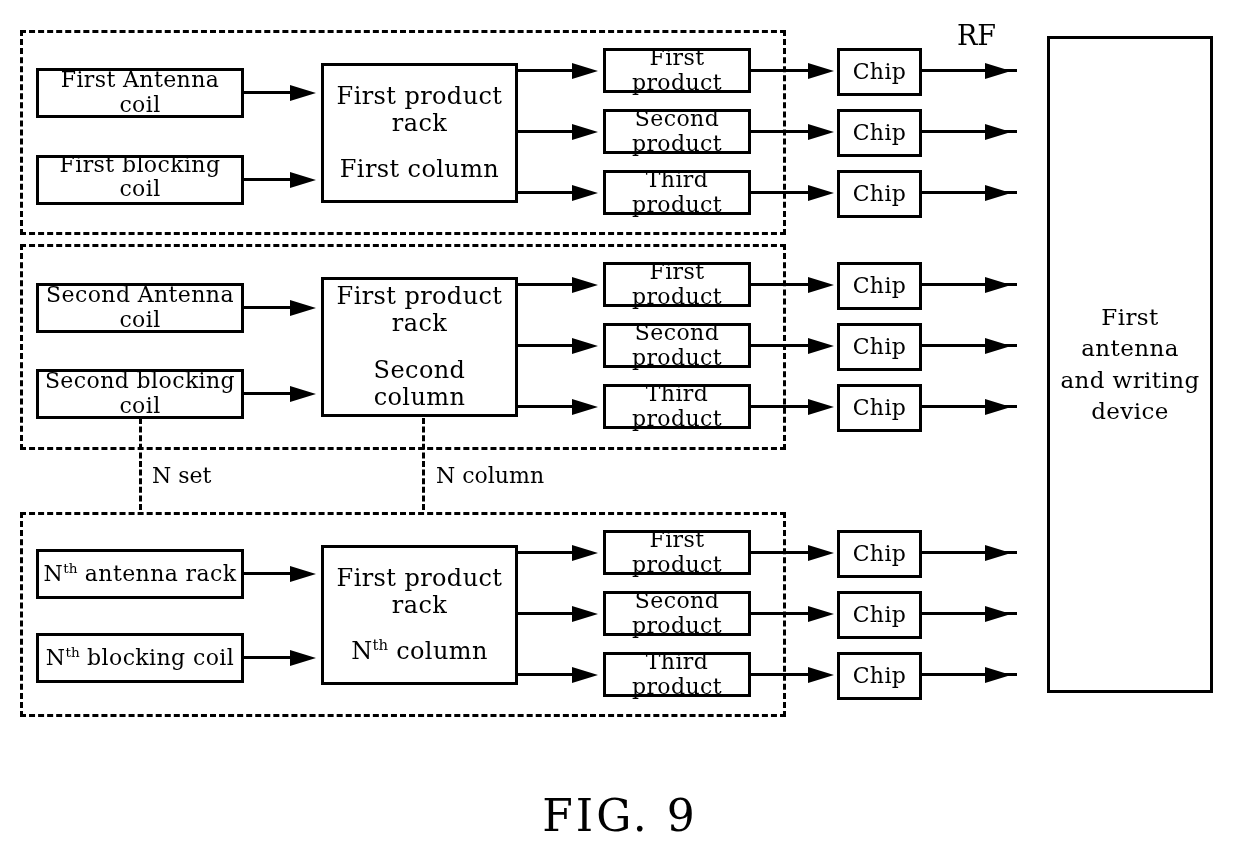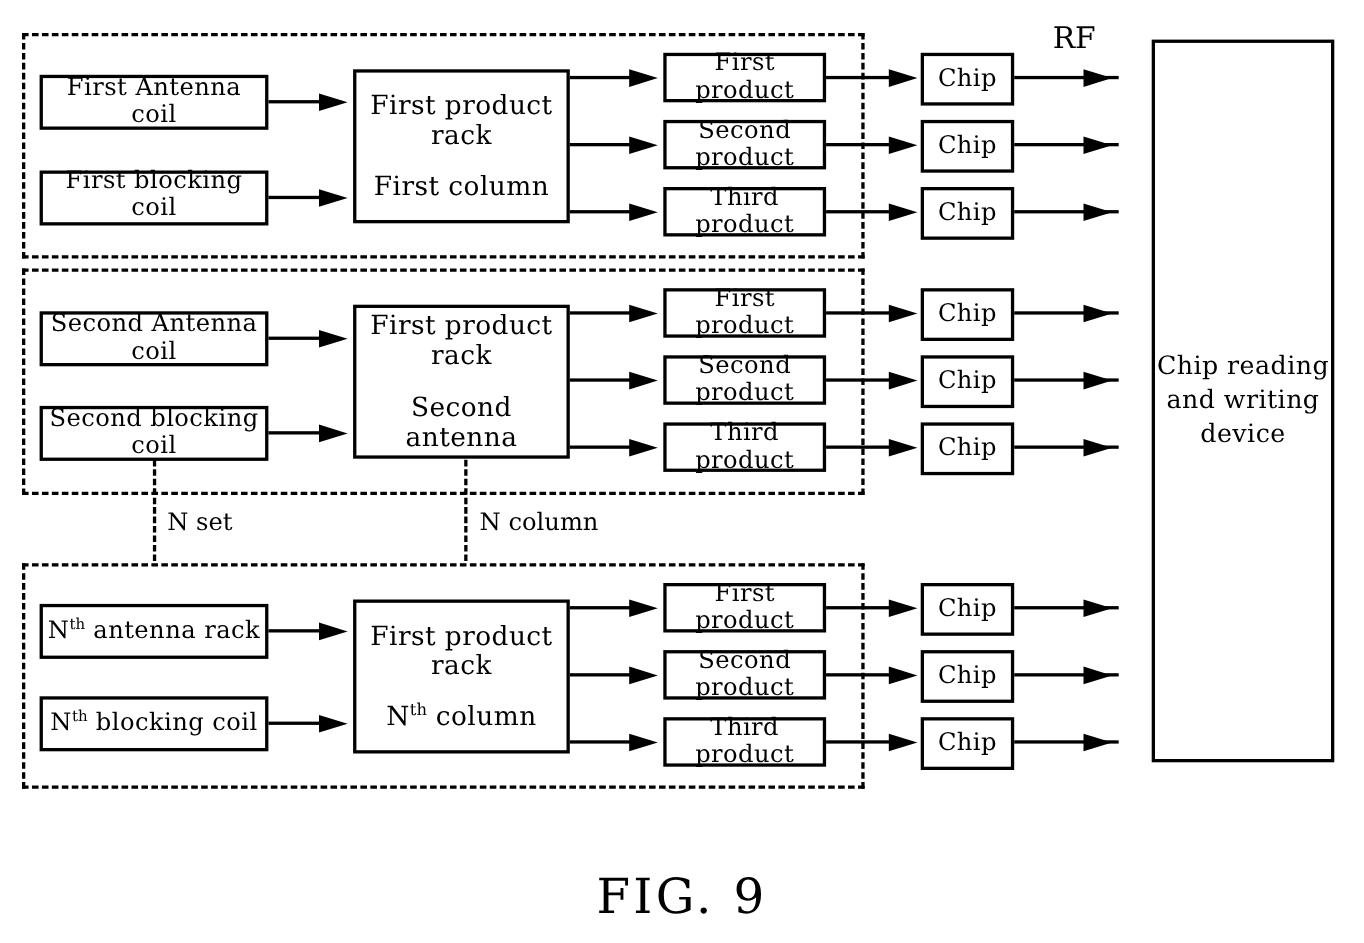--- a/index.html
+++ b/index.html
@@ -182,21 +182,21 @@
   </div>
 
   <div class="abs hline" style="left:244px; top:306px; width:52px;"></div>
   <div class="abs arrow" style="left:290px; top:300px;"></div>
 
   <div class="abs hline" style="left:244px; top:392px; width:52px;"></div>
   <div class="abs arrow" style="left:290px; top:386px;"></div>
 
   <div class="abs node rack-box stack" style="left:321px; top:277px; width:197px; height:140px;">
     <span class="line1">First product rack</span>
-    <span class="line2">Second antenna</span>
+    <span class="line2">Second column</span>
   </div>
 
   <div class="abs hline" style="left:518px; top:283px; width:60px;"></div>
   <div class="abs arrow" style="left:572px; top:277px;"></div>
 
   <div class="abs hline" style="left:518px; top:344px; width:60px;"></div>
   <div class="abs arrow" style="left:572px; top:338px;"></div>
 
   <div class="abs hline" style="left:518px; top:405px; width:60px;"></div>
   <div class="abs arrow" style="left:572px; top:399px;"></div>
@@ -307,21 +307,21 @@
   <div class="abs hline" style="left:922px; top:551px; width:95px;"></div>
   <div class="abs arrow" style="left:985px; top:545px;"></div>
 
   <div class="abs hline" style="left:922px; top:612px; width:95px;"></div>
   <div class="abs arrow" style="left:985px; top:606px;"></div>
 
   <div class="abs hline" style="left:922px; top:673px; width:95px;"></div>
   <div class="abs arrow" style="left:985px; top:667px;"></div>
 
   <div class="abs node reader-box stack" style="left:1047px; top:36px; width:166px; height:657px; justify-content:center;">
-    <span>Chip reading</span>
+    <span>First antenna</span>
     <span style="margin-top:0;">and writing</span>
     <span style="margin-top:0;">device</span>
   </div>
 
   <div class="abs" style="left:0; top:790px; width:1240px;">
     <div class="label fig-caption">FIG. 9</div>
   </div>
 
 </div>
 

